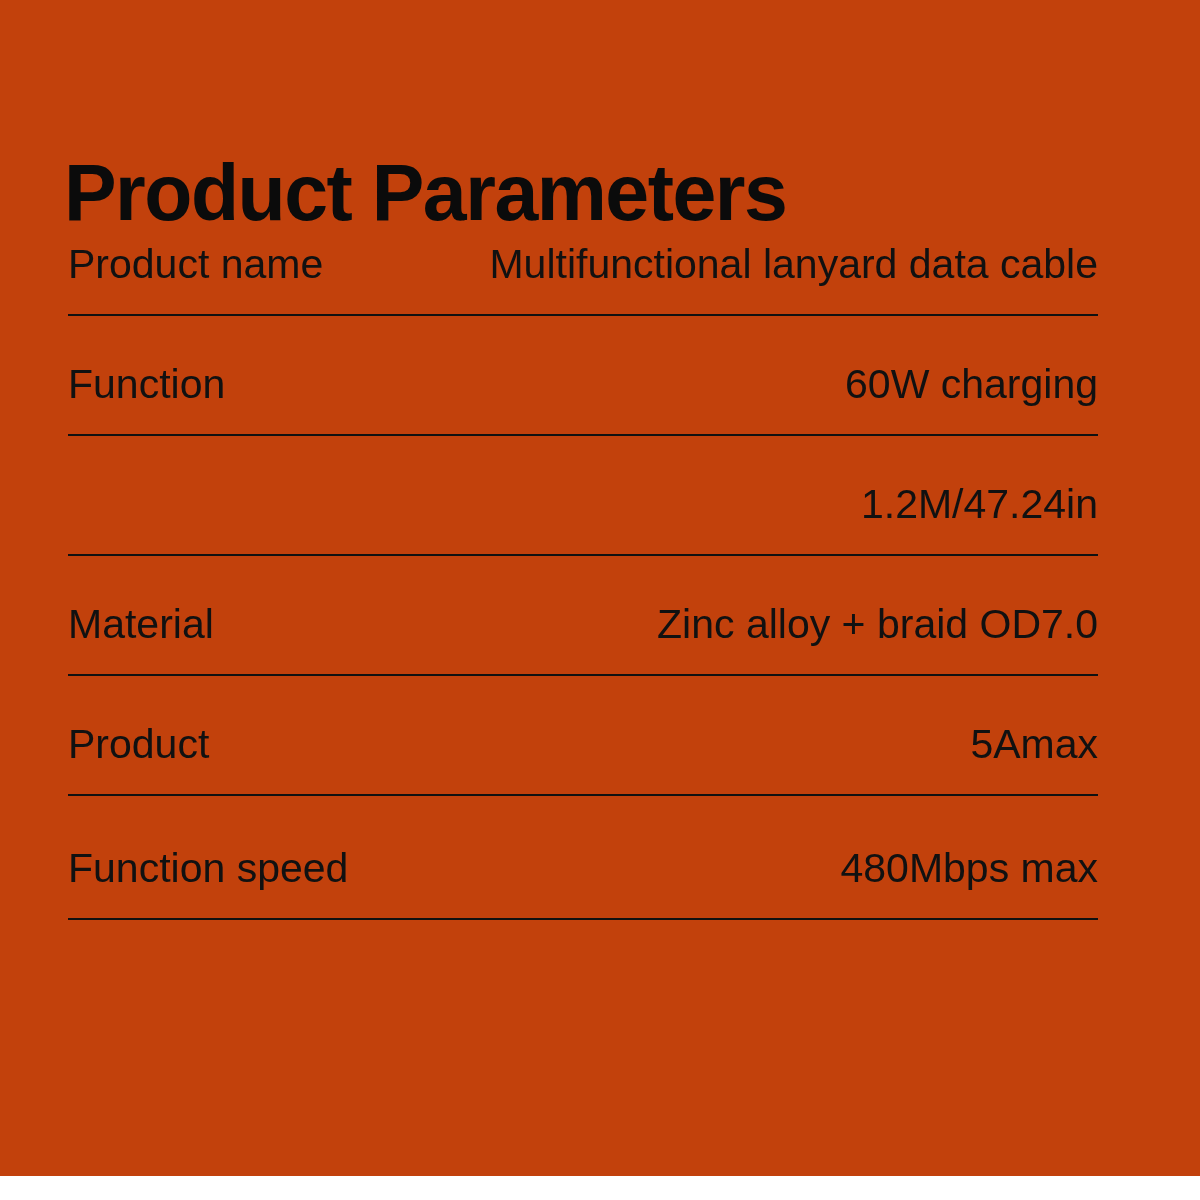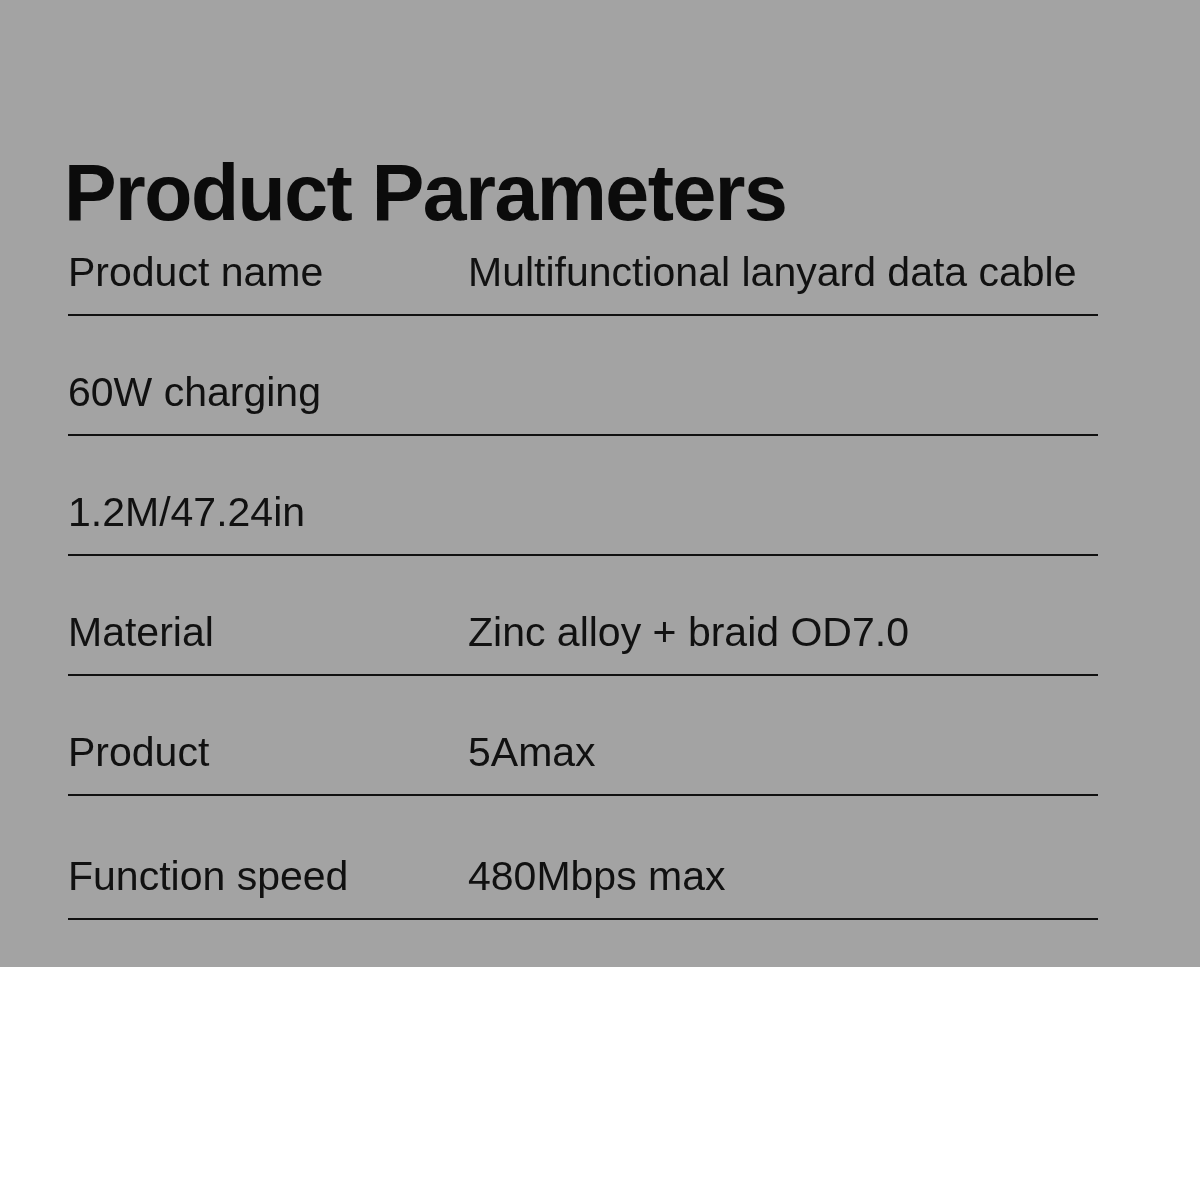--- a/index.html
+++ b/index.html
@@ -12,22 +12,22 @@
     width: 1200px;
     height: 1200px;
     overflow: hidden;
     font-family: "Liberation Sans", sans-serif;
     -webkit-font-smoothing: antialiased;
   }
 
   .page {
     position: relative;
     width: 1200px;
-    height: 967px;
-    background: #a3a3a3;
+    height: 1176px;
+    background: #c2410c;
     box-sizing: border-box;
     text-decoration: underline;
   }
 
   
   .page-title {
     position: absolute;
     left: 64px;
     top: 95px;
     font-family: "Liberation Sans", sans-serif;
@@ -67,47 +67,49 @@
   }
 
   .spec-label,
   .spec-value {
     font-family: "Liberation Sans", sans-serif;
     font-weight: 400;
     font-size: 41px;
     line-height: 48px;
     color: #111111;
     white-space: nowrap;
-    padding-bottom: 18px;
+    padding-bottom: 26px;
   }
 
   .spec-label {
     width: 400px;
     flex: 0 0 400px;
   }
 
   .spec-value {
     flex: 1 1 auto;
+    text-align: right;
   }
 </style>
 </head>
 <body>
 
 <div class="page">
 
   <h1 class="page-title">Product Parameters</h1>
 
   <div class="spec-table">
 
     <div class="spec-row">
       <div class="spec-label">Product name</div>
       <div class="spec-value">Multifunctional lanyard data cable</div>
     </div>
 
     <div class="spec-row">
+      <div class="spec-label">Function</div>
       <div class="spec-value">60W charging</div>
     </div>
 
     <div class="spec-row">
       <div class="spec-value">1.2M/47.24in</div>
     </div>
 
     <div class="spec-row">
       <div class="spec-label">Material</div>
       <div class="spec-value">Zinc alloy + braid OD7.0</div>

